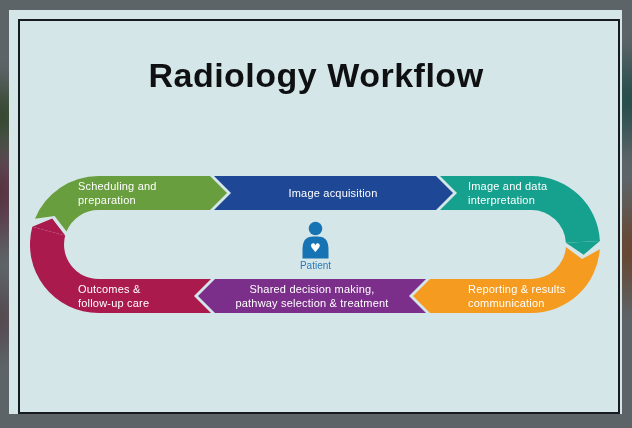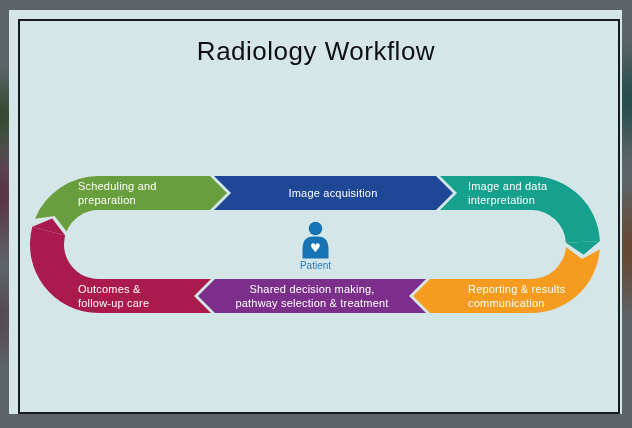--- a/index.html
+++ b/index.html
@@ -28,24 +28,24 @@
     background:#d5e6e9;
   }
   .card-border {
     position:absolute;
     left:18px; top:19px; width:598px; height:391px;
     border:2px solid #171b1f;
     pointer-events:none;
   }
   .title {
     position:absolute;
-    left:0; top:36px; width:632px;
+    left:0; top:56px; width:632px;
     text-align:center;
-    font-size:26px;
-    font-weight:normal;
+    font-size:34px;
+    font-weight:bold;
     letter-spacing:0.5px;
     color:#0f1012;
   }
   svg.diagram { position:absolute; left:30px; top:172px; }
   .band-label {
     fill:#ffffff;
     font-size:11px;
     font-family:"Liberation Sans", sans-serif;
     letter-spacing:0.2px;
   }

